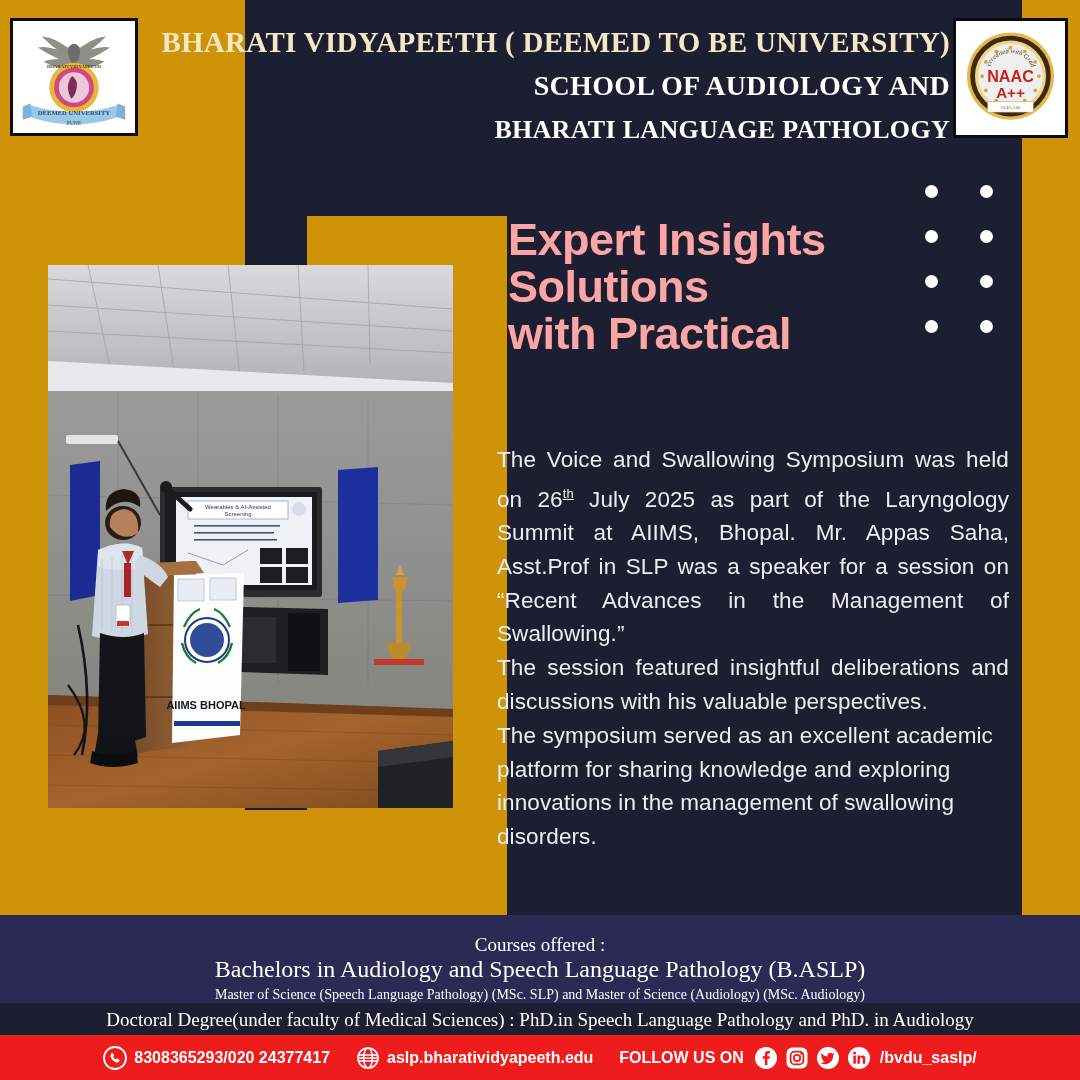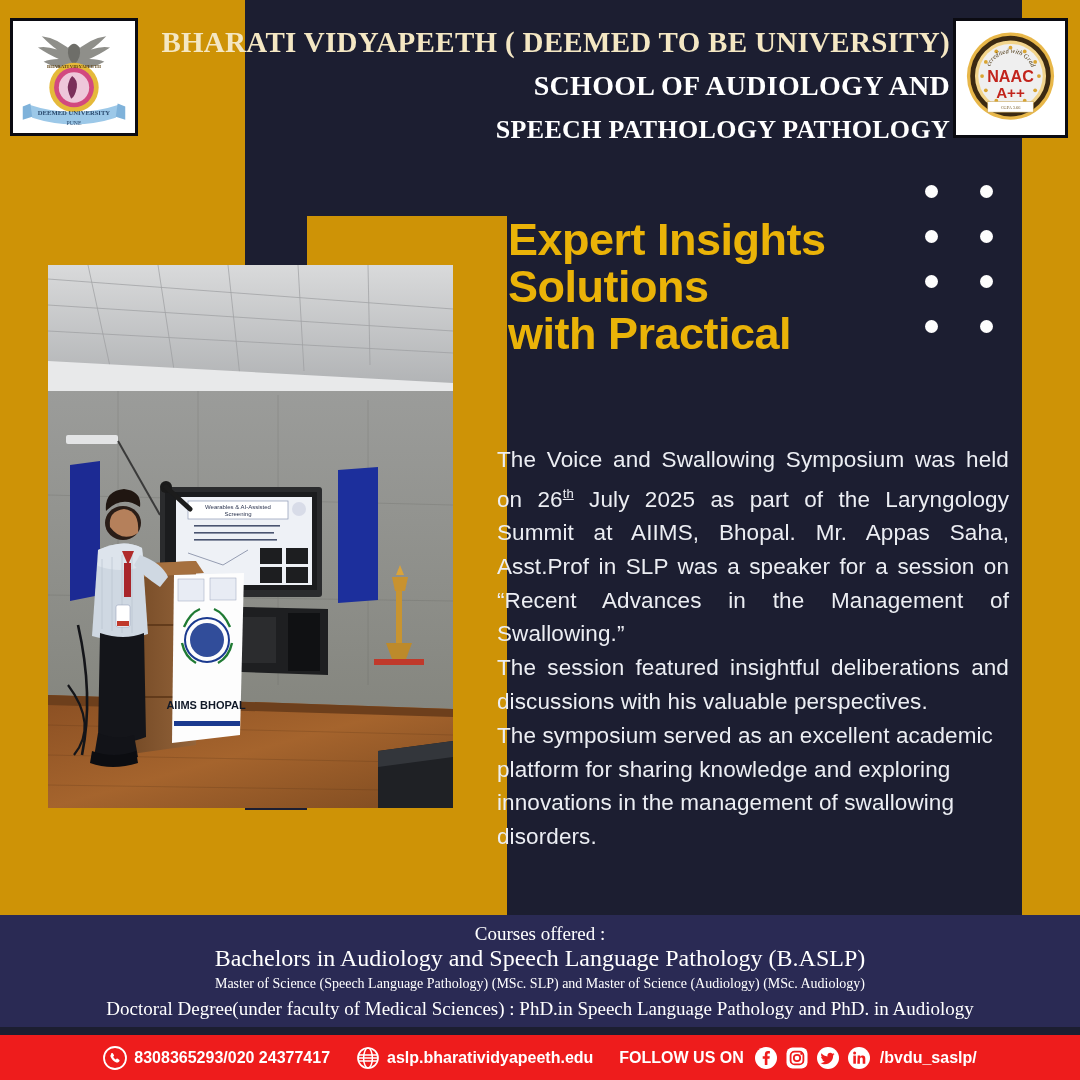--- a/index.html
+++ b/index.html
@@ -41,41 +41,41 @@
 
   .header-text { position:absolute; left:150px; top:20px; width:800px; text-align:right;
                  font-family:"Liberation Serif", serif; }
   .hdr-l1 { font-size:29px; font-weight:bold; color:#f4e7c3; letter-spacing:.3px; line-height:44px; white-space:nowrap; }
   .hdr-l2 { font-size:28px; font-weight:bold; color:#ffffff; letter-spacing:.3px; line-height:44px; }
   .hdr-l3 { font-size:26px; font-weight:bold; color:#ffffff; letter-spacing:.3px; line-height:44px; }
 
   
   .headline {
     position:absolute; left:508px; top:216px; width:400px;
-    font-size:45px; font-weight:bold; color:#eab308;
+    font-size:45px; font-weight:bold; color:#fca5a5;
     line-height:47px; letter-spacing:-0.5px;
   }
   .dotgrid { position:absolute; left:925px; top:185px; width:78px; height:155px; }
   .dotgrid .dot { position:absolute; width:13px; height:13px; border-radius:50%; background:#fdfdfd; }
 
   .body-copy {
     position:absolute; left:497px; top:443px; width:512px;
     color:#eceef3; font-size:22.5px; line-height:33.8px;
     text-align:justify; font-weight:300; letter-spacing:.1px;
   }
   .body-copy p { margin:0; text-align:justify; }
   .body-copy p.last { text-align:left; }
   .body-copy sup { font-size:13px; vertical-align:super;text-decoration:underline; }
 
   
   .courses {
-    position:absolute; left:0; top:915px; width:1080px; height:112px;
+    position:absolute; left:0; top:915px; width:1080px; height:88px;
     background:#2a2a54; color:#ffffff;
     font-family:"Liberation Serif", serif;
-    text-align:center; padding-top:6px;
+    text-align:center; padding-top:17px;
   }
   .courses div { line-height:25px; }
   .c0 { font-size:19px; }
   .c1 { font-size:24px; }
   .c2 { font-size:14px; }
   .c3 { font-size:19px; }
 
   
   .footer {
     position:absolute; left:0; top:1035px; width:1080px; height:45px;
@@ -259,21 +259,21 @@
         <path d="M10 90 l8 -3 l2 14 l-10 3 Z" fill="#7fb2da"></path>
         <path d="M118 90 l-8 -3 l-2 14 l10 3 Z" fill="#7fb2da"></path>
         <text x="64" y="99" text-anchor="middle" font-family="serif" font-size="7" font-weight="bold" fill="#2b4a6e">DEEMED UNIVERSITY</text>
         <text x="64" y="110" text-anchor="middle" font-family="serif" font-size="6" fill="#2b4a6e">PUNE</text>
       </svg>
     </div>
 
     <div class="header-text">
       <div class="hdr-l1">BHARATI VIDYAPEETH ( DEEMED TO BE UNIVERSITY)</div>
       <div class="hdr-l2">SCHOOL OF AUDIOLOGY AND</div>
-      <div class="hdr-l3">SPEECH PATHOLOGY PATHOLOGY</div>
+      <div class="hdr-l3">BHARATI LANGUAGE PATHOLOGY</div>
     </div>
 
     <div class="logo-right">
       <svg viewBox="0 0 115 120" xmlns="http://www.w3.org/2000/svg">
         <rect width="115" height="120" fill="#ffffff"></rect>
         <g transform="translate(57.5,58)">
           <g fill="#e8b749">
             <circle r="46"></circle>
           </g>
           <g fill="#f2d48b">

